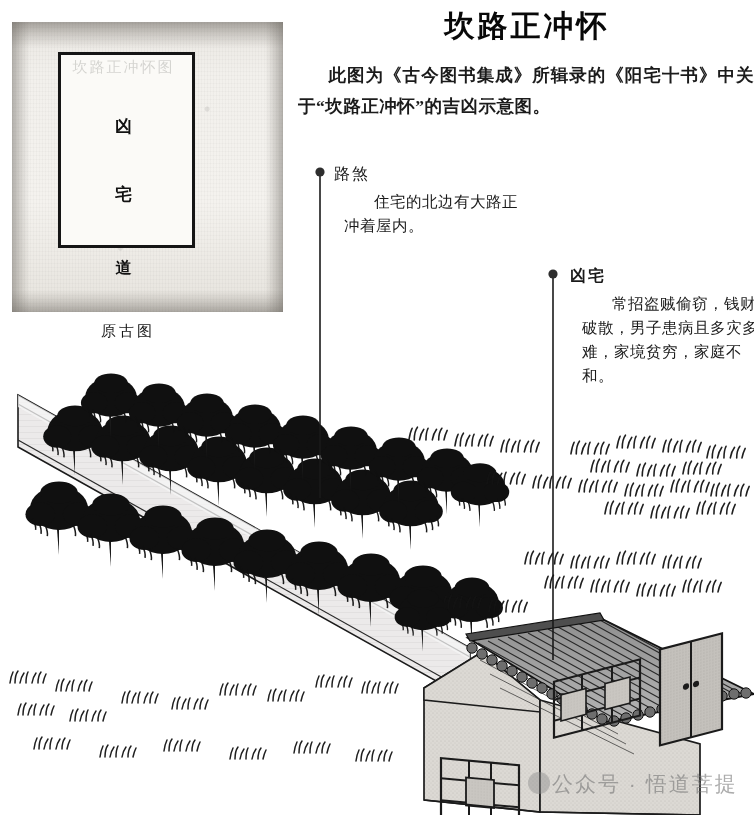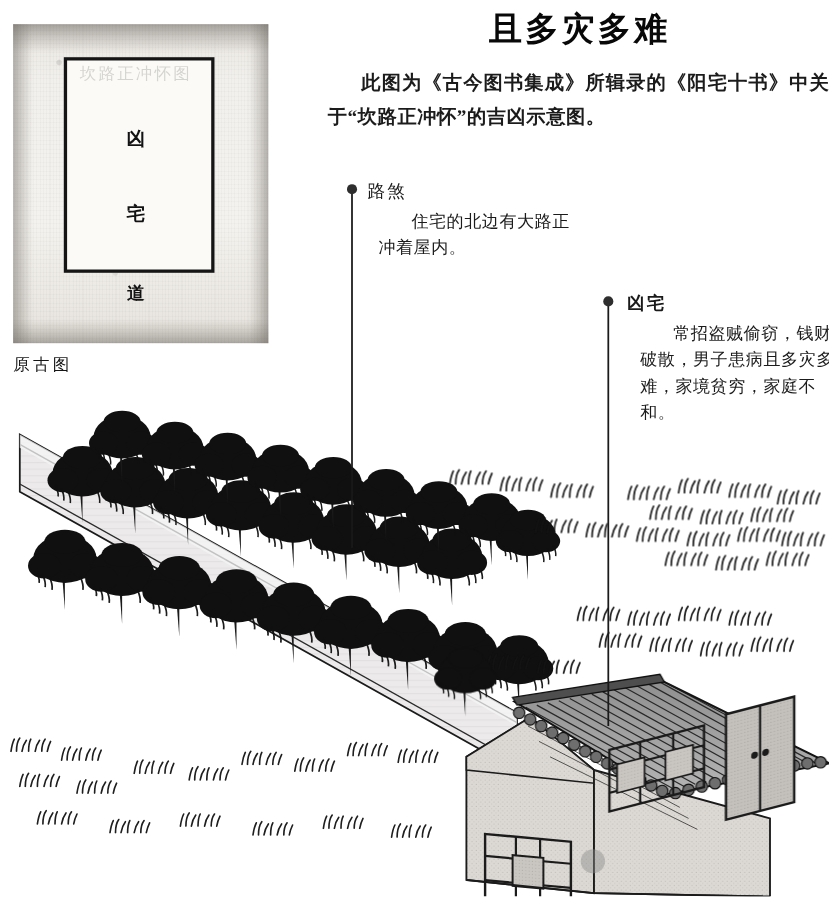--- a/index.html
+++ b/index.html
@@ -8,21 +8,21 @@
     width:754px;height:815px;
     background:#ffffff;
     font-family:"Liberation Serif","DejaVu Serif",serif;
     color:#111;
     position:relative;
     overflow:hidden;
   }
   #stage{position:absolute;inset:0;width:754px;height:815px;}
 
   
-  .plate-wrap{position:absolute;left:12px;top:22px;width:232px;height:290px;}
+  .plate-wrap{position:absolute;left:12px;top:22px;width:271px;height:290px;}
   .plate-paper{
     position:absolute;inset:0;
     background:
       radial-gradient(circle at 18% 12%, rgba(0,0,0,.10) 0 2px, transparent 3px),
       radial-gradient(circle at 72% 30%, rgba(0,0,0,.08) 0 2px, transparent 3px),
       radial-gradient(circle at 40% 78%, rgba(0,0,0,.07) 0 2px, transparent 3px),
       linear-gradient(180deg,#e9e6e1 0%,#f2f0ec 18%,#f4f2ee 62%,#e6e3dd 100%);
     box-shadow:inset 0 0 14px rgba(0,0,0,.16);
   }
   .plate-grain{
@@ -55,21 +55,21 @@
   }
   .plate-char{
     position:absolute;width:131px;left:46px;text-align:center;
     font-family:"Liberation Serif","DejaVu Serif",serif;
     font-weight:700;color:#121212;font-size:17px;line-height:1;
   }
   .plate-char.x{top:96px;}
   .plate-char.z{top:164px;}
   .plate-char.d{top:238px;font-size:16px;}
   .plate-caption{
-    position:absolute;left:12px;top:322px;width:232px;text-align:left;
+    position:absolute;left:12px;top:322px;width:232px;text-align:center;
     font-size:15px;color:#151515;letter-spacing:3px;
   }
 
   
   .title{
     position:absolute;left:300px;top:6px;width:454px;text-align:center;
     font-family:"Liberation Sans","DejaVu Sans",sans-serif;
     font-weight:700;font-size:30px;letter-spacing:3px;color:#080808;
   }
   .subtitle{
@@ -116,21 +116,21 @@
     <div class="plate-edge-l"></div>
     <div class="plate-edge-r"></div>
     <div class="plate-box"></div>
     <div class="plate-ghost">坎路正冲怀图</div>
     <div class="plate-char x">凶</div>
     <div class="plate-char z">宅</div>
     <div class="plate-char d">道</div>
   </div>
   <div class="plate-caption">原古图</div>
 
-  <div class="title">且多灾多难</div>
+  <div class="title">坎路正冲怀</div>
   <div class="subtitle">
     <span class="indent"></span><span>此图为《古今图书集成》所辑录的《阳宅十书》</span><span>中关于“坎路正冲怀”的吉凶示意图。</span>
   </div>
 
   <svg width="754" height="815" viewBox="0 0 754 815" style="position:absolute;left:0;top:0;">
     <defs>
       <pattern id="wallTex" width="4" height="4" patternUnits="userSpaceOnUse">
         <rect width="4" height="4" fill="#dcd9d4"></rect>
         <circle cx="1" cy="1" r="0.5" fill="#b9b6b0"></circle>
         <circle cx="3" cy="3" r="0.5" fill="#c6c3bd"></circle>
@@ -390,14 +390,15 @@
   <div class="anno-body" style="left:344px;top:190px;width:178px;">
     <span class="indent"></span><span>住宅的北边有</span><span>大路正冲着屋内。</span>
   </div>
 
   <div class="anno-title" style="left:570px;top:266px;font-weight:bold;">凶宅</div>
   <div class="anno-body" style="left:566px;top:292px;width:176px;margin-left:16px;">
     <span class="indent"></span><span>常招盗贼偷窃，</span><span>钱财破散，男子患病</span><span>且多灾多难，家境贫</span><span>穷，家庭不和。</span>
   </div>
 
   <div class="wm-dot"></div>
+  <div class="wm">公众号 · 悟道菩提</div>
 
 </div>
 
 </body></html>

